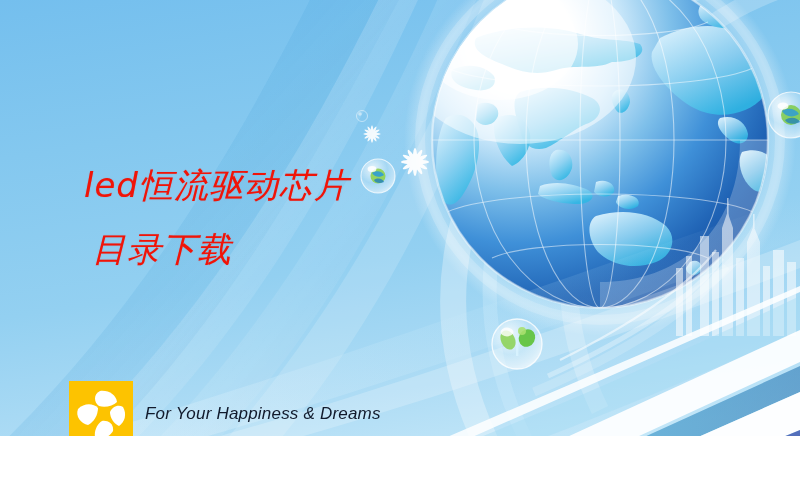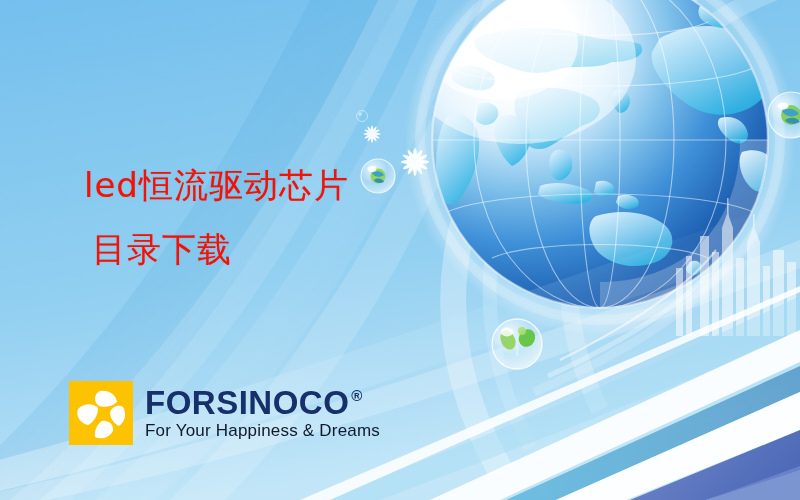--- a/index.html
+++ b/index.html
@@ -8,23 +8,24 @@
     padding: 0;
     background: #ffffff;
   }
   body {
     font-family: "Liberation Sans", sans-serif;
   }
 
   #banner {
     position: relative;
     width: 800px;
-    height: 500px;
+    height: 436px;
     overflow: hidden;
     background: linear-gradient(to bottom, #7cc3ee 0%, #84c8ef 28%, #8ccdf1 55%, #a5d8f3 82%, #bae2f7 100%);
+    font-style: italic;
   }
 
   #bg-svg {
     position: absolute;
     top: 0; left: 0;
     width: 800px;
     height: 500px;
   }
 
   
@@ -410,21 +411,17 @@
 
           <path d="M 54 26 C 58 33 56 41 50 45 C 45 43 41 37 41 31 C 43 26 49 23 54 26 Z"></path>
 
           <path d="M 44 50 C 40 57 32 59 26 56 C 25 50 28 43 33 40 C 39 39 45 43 44 50 Z"></path>
 
           <path d="M 9 28 C 15 22 24 22 29 27 C 29 34 25 41 19 44 C 12 43 6 35 9 28 Z"></path>
         </g>
       </svg>
     </div>
     <div id="logo-text">
-      <div id="logo-wordmark">
-        <span>FORSINOCO</span>
-        <span id="logo-reg">®</span>
-      </div>
       <div id="logo-tagline">For Your Happiness &amp; Dreams</div>
     </div>
   </div>
 
 </div>
 
 </body></html>

